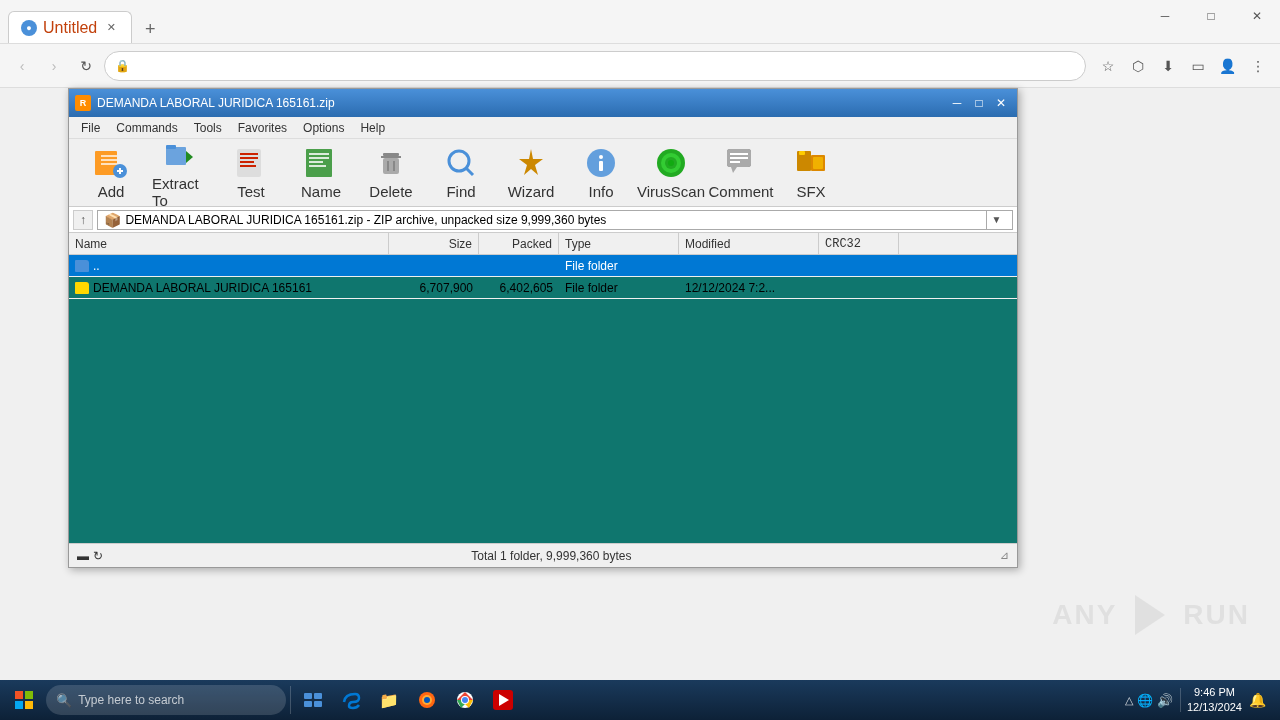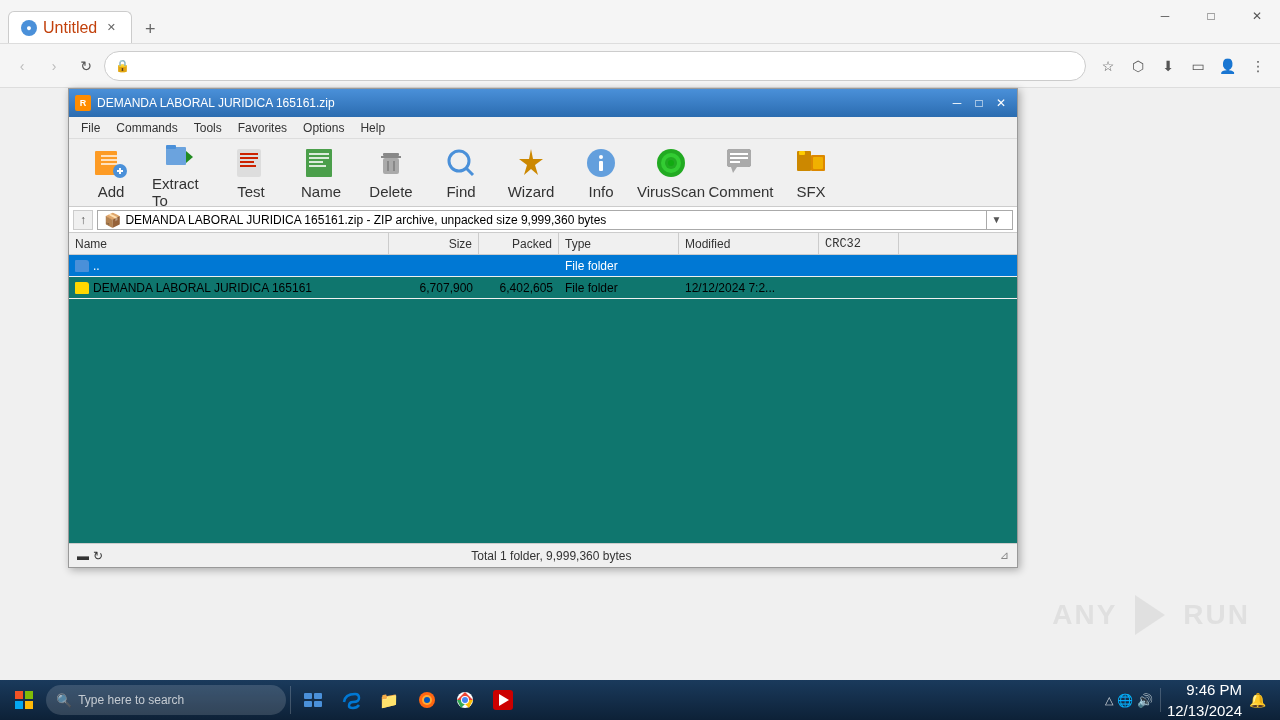--- a/index.html
+++ b/index.html
@@ -355,21 +355,21 @@
     .taskbar-spacer { flex: 1; }
     .system-tray {
       display: flex;
       align-items: center;
       gap: 2px;
       color: white;
       font-size: 12px;
       padding: 0 4px;
     }
     .tray-icons { display: flex; gap: 4px; align-items: center; font-size: 13px; }
-    .clock { text-align: right; font-size: 15px; color: white; line-height: 1.4; }
+    .clock { text-align: center; font-size: 11px; color: white; line-height: 1.4; }
     .notification-btn {
       width: 28px; height: 28px;
       display: flex; align-items: center; justify-content: center;
       cursor: pointer; font-size: 14px; color: white;
       border-radius: 4px;
     }
 
     
     .anyrun-watermark {
       position: absolute;

